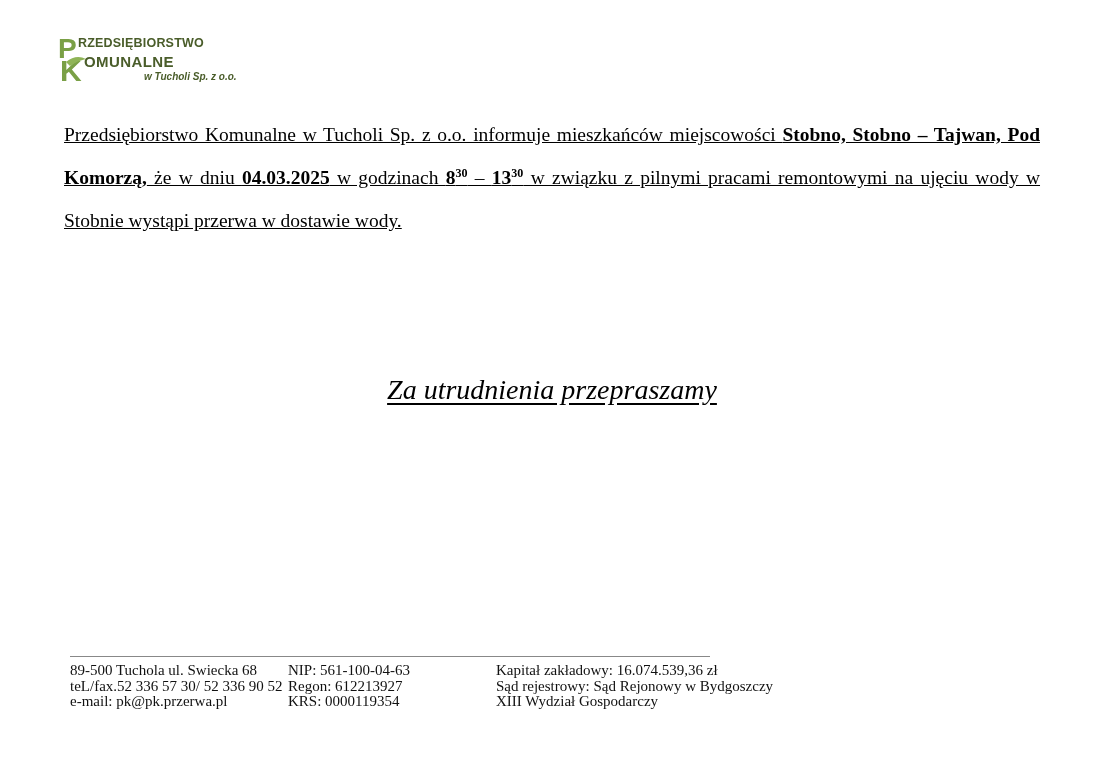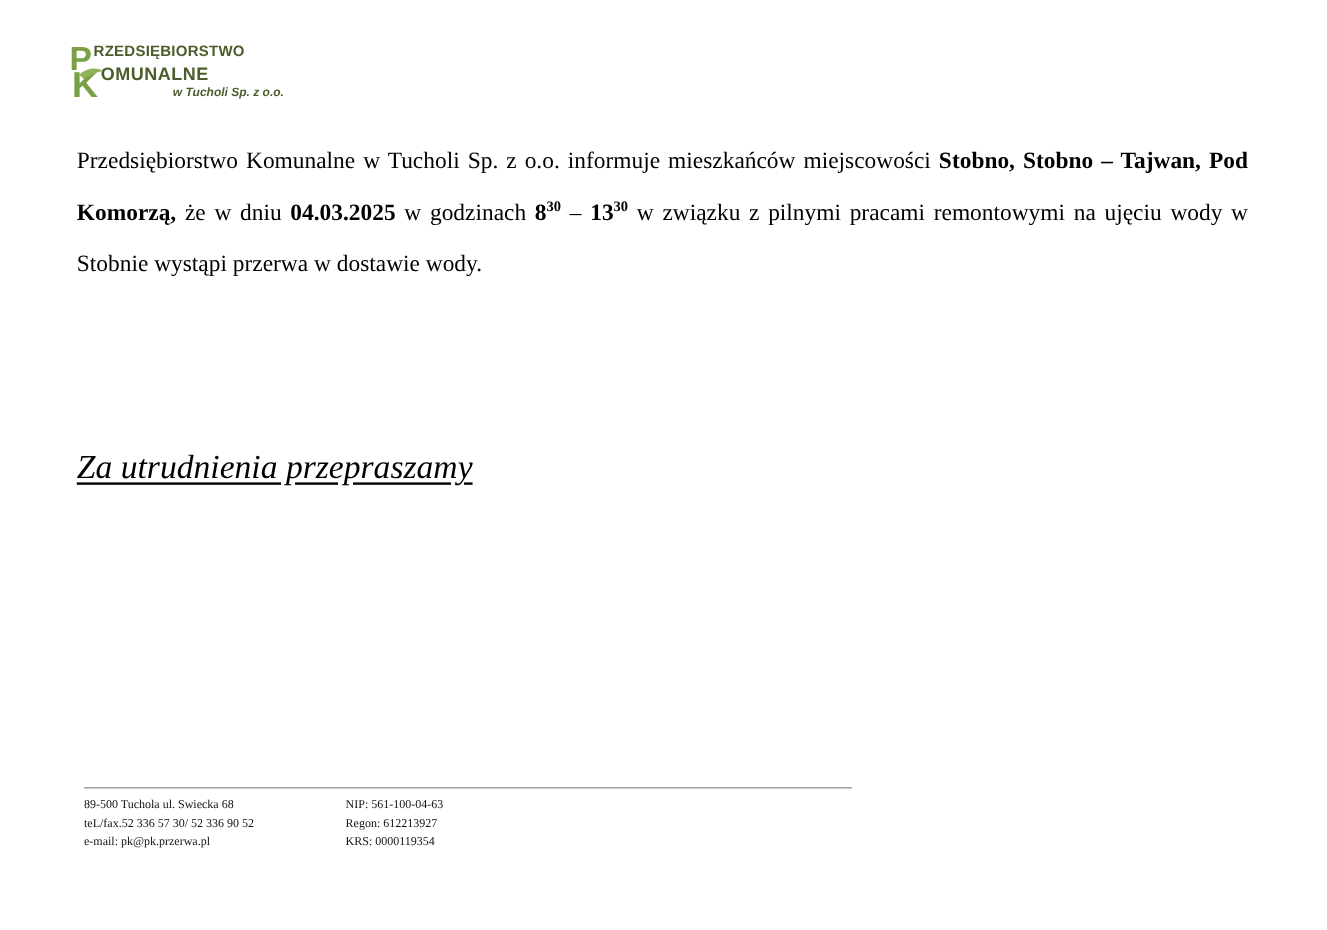--- a/index.html
+++ b/index.html
@@ -34,35 +34,36 @@
     width: 976px;
   }
   .para {
     font-family: "Liberation Serif", serif;
     font-size: 19.5px;
     line-height: 43px;
     text-align: justify;
     text-justify: inter-word;
     margin: 0;
     color: #000;
+    text-decoration: underline;
   }
   .para b { font-weight: bold; }
   .para sup {
     font-size: 0.62em;
     vertical-align: super;
     line-height: 0;
   }
 
   
   .apology {
     position: absolute;
     left: 64px;
     top: 374px;
     width: 976px;
-    text-align: left;
+    text-align: center;
   }
   .apology span {
     font-family: "Liberation Serif", serif;
     font-style: italic;
     font-size: 28px;
     text-decoration: underline;
     text-underline-offset: 4px;
     color: #000;
   }
 
@@ -76,23 +77,24 @@
   .footer-rule {
     border-top: 1px solid #888;
     width: 640px;
     height: 0;
     margin-bottom: 6px;
   }
   .footer-cols {
     display: flex;
     flex-direction: row;
     font-family: "Liberation Serif", serif;
-    font-size: 10px;
+    font-size: 15px;
     line-height: 15.5px;
     color: #111;
+    justify-content: flex-end;
   }
   .footer-col-1 { width: 218px; }
   .footer-col-2 { width: 208px; }
   .footer-col-3 { width: 214px; }
   .footer-line { white-space: nowrap; }
 </style>
 </head>
 <body>
 
 <div class="logo">
@@ -128,14 +130,19 @@
     <div class="footer-col-1">
       <div class="footer-line">89-500 Tuchola    ul. Swiecka 68</div>
       <div class="footer-line">teL/fax.52 336 57 30/ 52 336 90 52</div>
       <div class="footer-line">e-mail: pk@pk.przerwa.pl</div>
     </div>
     <div class="footer-col-2">
       <div class="footer-line">NIP: 561-100-04-63</div>
       <div class="footer-line">Regon: 612213927</div>
       <div class="footer-line">KRS: 0000119354</div>
     </div>
+    <div class="footer-col-3">
+      <div class="footer-line">Kapitał zakładowy: 16.074.539,36 zł</div>
+      <div class="footer-line">Sąd rejestrowy: Sąd Rejonowy w Bydgoszczy</div>
+      <div class="footer-line">XIII Wydział Gospodarczy</div>
+    </div>
   </div>
 </div>
 
 </body></html>

